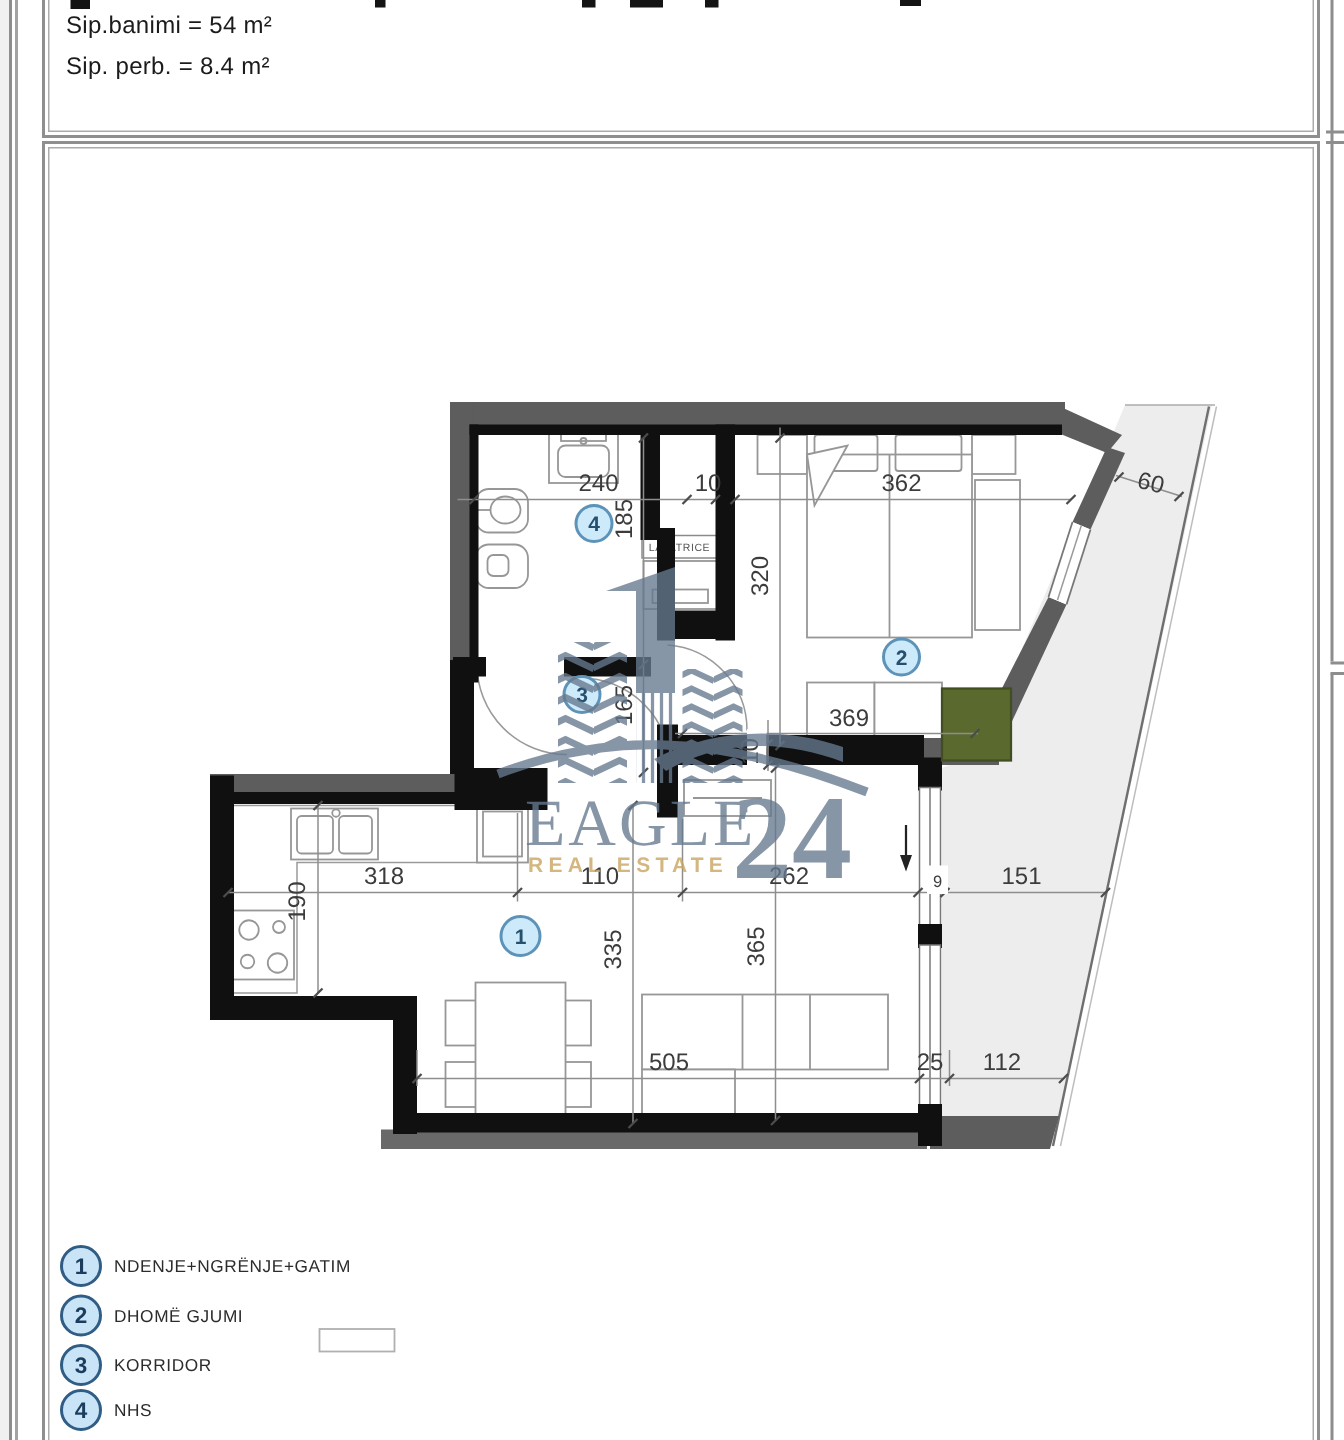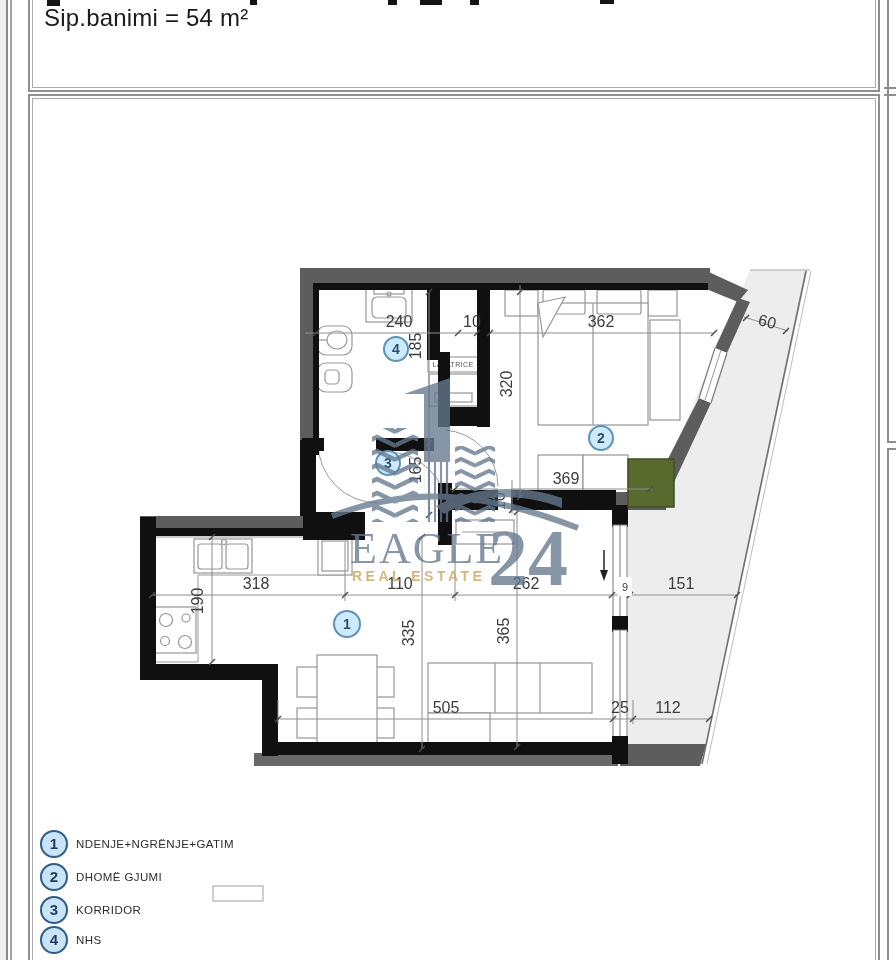--- a/index.html
+++ b/index.html
@@ -12,21 +12,21 @@
   .scan-strip{left:0;top:0;width:6px;height:960px;background:#f0f0f0}
   .vline{background:#8d8d8d;width:2px}
   .vline.lt{background:#a3a3a3}
   .hline{background:#8d8d8d;height:2px}
   
   .panel{
     position:absolute;background:#fff;
     border:2px solid #8f8f8f;
     box-shadow: inset 0 0 0 2px #ffffff, inset 0 0 0 3px #ababab;
   }
-  .hdr-lines{left:44px;top:4px;font-size:24px;color:#1b1b1b;line-height:27px;letter-spacing:0.2px}
+  .hdr-lines{left:44px;top:4px;font-size:16px;color:#1b1b1b;line-height:27px;letter-spacing:0.2px}
   .cutmark{position:absolute;background:#141414}
   
   .wallg{fill:#5d5d5d}
   .wallg2{fill:#696969}
   .wallb{fill:#101010}
   .furn{fill:none;stroke:#979797;stroke-width:1.2}
   .furnw{fill:#ffffff;stroke:#979797;stroke-width:1.2}
   .thin{fill:none;stroke:#9a9a9a;stroke-width:1}
   .dim{stroke:#8e8e8e;stroke-width:1;fill:none}
   .tick{stroke:#4c4c4c;stroke-width:1.5}
@@ -53,20 +53,21 @@
 <div class="abs vline" style="left:887px;top:0;height:441px"></div>
 <div class="abs vline" style="left:887px;top:449px;height:511px"></div>
 <div class="abs hline" style="left:884px;top:87px;width:12px"></div>
 <div class="abs hline" style="left:884px;top:94px;width:12px"></div>
 <div class="abs hline" style="left:887px;top:441px;width:9px"></div>
 <div class="abs hline" style="left:887px;top:448px;width:9px"></div>
 
 <div class="panel" style="left:28px;top:-22px;width:848px;height:110px"></div>
 <div class="abs hdr-lines">
   <div>Sip.banimi = 54 m²</div>
+  <div>Sip. perb. = 8.4 m²</div>
 </div>
 
 <div class="cutmark" style="left:47px;top:0;width:13px;height:6px"></div>
 <div class="cutmark" style="left:250px;top:0;width:7px;height:5px"></div>
 <div class="cutmark" style="left:388px;top:0;width:9px;height:5px"></div>
 <div class="cutmark" style="left:420px;top:0;width:22px;height:5px"></div>
 <div class="cutmark" style="left:470px;top:0;width:9px;height:5px"></div>
 <div class="cutmark" style="left:600px;top:0;width:14px;height:4px"></div>
 
 <div class="panel" style="left:28px;top:94px;width:848px;height:900px"></div>

